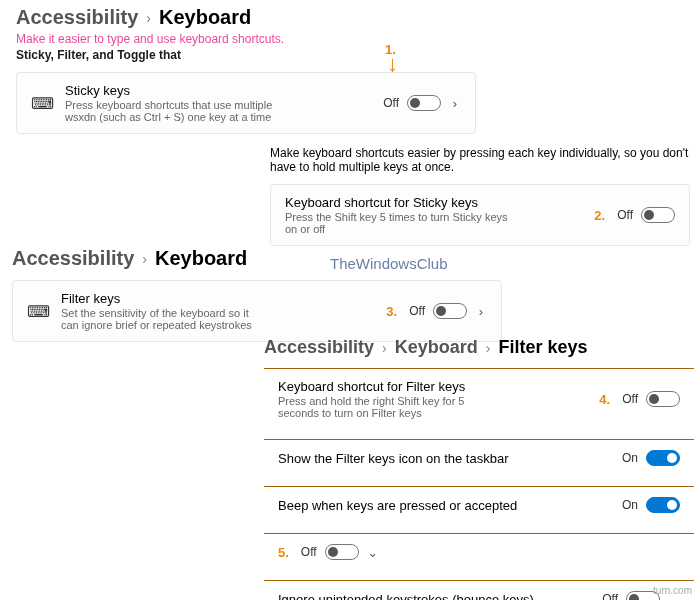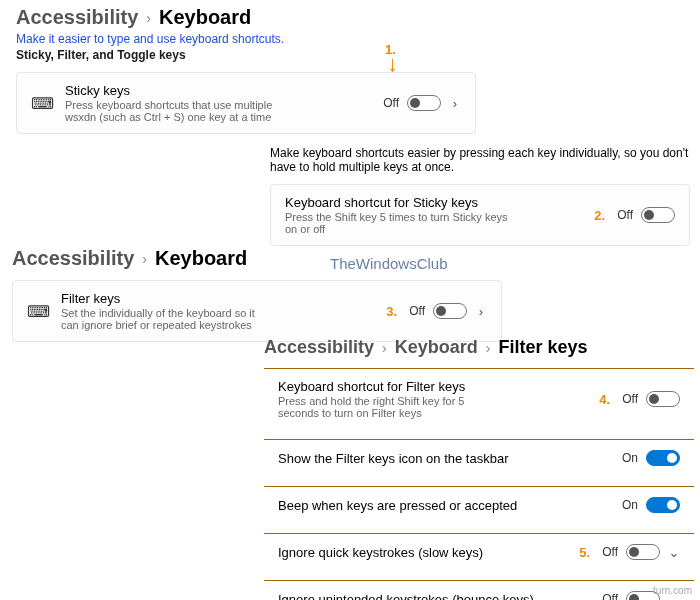--- a/index.html
+++ b/index.html
@@ -8,21 +8,21 @@
 .section { position: absolute; }
 .sec1 { left: 16px; top: 6px; width: 460px; }
 .sec2 { left: 270px; top: 143px; width: 420px; }
 .sec3 { left: 12px; top: 247px; width: 490px; }
 .sec4 { left: 264px; top: 337px; width: 430px; }
 
 .bc { font-size: 20px; display: flex; align-items: center; gap: 8px; flex-wrap: wrap; }
 .bc .link { color: #555; font-weight: bold; }
 .bc .here { font-weight: 600; color: #000; }
 .bc .sep { color: #888; font-size: 14px; }
-.subtext { font-size: 12px; color: #1d4ed8; margin-top: 3px; }
+.subtext { font-size: 12px; color: #ec4899; margin-top: 3px; }
 .subbold { font-size: 12px; font-weight: 600; margin-top: 2px; }
 
 .card { border: 1px solid #e6e6e6; border-radius: 4px; padding: 10px 14px; margin-top: 10px; display: flex; align-items: center; gap: 12px; background: #fdfdfd; }
 .card.flat { border: none; border-top: 1px solid #a16207; border-radius: 0; background: transparent; }
 .card .icon { width: 22px; flex: 0 0 22px; font-size: 16px; color: #333; text-align: center; }
 .card .body { flex: 1; }
 .card .title { font-size: 13px; color: #000; }
 .card .desc { font-size: 11px; color: #666; margin-top: 1px; max-width: 230px; }
 .card .controls { display: flex; align-items: center; gap: 8px; justify-content: flex-end; }
 
@@ -51,21 +51,21 @@
   <span class="ar">↓</span>
 </div>
 
 <div class="section sec1">
   <div class="bc">
     <span class="link">Accessibility</span>
     <span class="sep">›</span>
     <span class="here">Keyboard</span>
   </div>
   <div class="subtext">Make it easier to type and use keyboard shortcuts.</div>
-  <div class="subbold">Sticky, Filter, and Toggle keys</div>
+  <div class="subbold">Sticky, Filter, and Toggle that</div>
   <div class="card">
     <div class="icon">⌨</div>
     <div class="body">
       <div class="title">Sticky keys</div>
       <div class="desc">Press keyboard shortcuts that use multiple wsxdn (such as Ctrl + S) one key at a time</div>
     </div>
     <div class="controls">
       <span class="state">Off</span>
       <div class="toggle">
           <div class="knob"></div>
@@ -95,21 +95,21 @@
 <div class="section sec3">
   <div class="bc">
     <span class="link">Accessibility</span>
     <span class="sep">›</span>
     <span class="here">Keyboard</span>
   </div>
   <div class="card">
     <div class="icon">⌨</div>
     <div class="body">
       <div class="title">Filter keys</div>
-      <div class="desc" style="max-width:200px">Set the individually of the keyboard so it can ignore brief or repeated keystrokes</div>
+      <div class="desc" style="max-width:200px">Set the sensitivity of the keyboard so it can ignore brief or repeated keystrokes</div>
     </div>
     <div class="controls">
       <span class="num">3.</span>
       <span class="state">Off</span>
       <div class="toggle">
           <div class="knob"></div>
         </div>
       <span class="chev">›</span>
     </div>
   </div>
@@ -153,23 +153,20 @@
           <div class="title">Beep when keys are pressed or accepted</div>
         </div>
         <div class="controls">
           <span class="state">On</span>
           <div class="toggle on">
             <div class="knob"></div>
           </div>
         </div>
       </div>
       <div class="card flat">
-        <div class="body">
-          <div class="title">Ignore quick keystrokes (slow keys)</div>
-        </div>
         <div class="controls">
           <span class="num">5.</span>
           <span class="state">Off</span>
           <div class="toggle">
             <div class="knob"></div>
           </div>
           <span class="chev">⌄</span>
         </div>
       </div>
       <div class="card flat">

